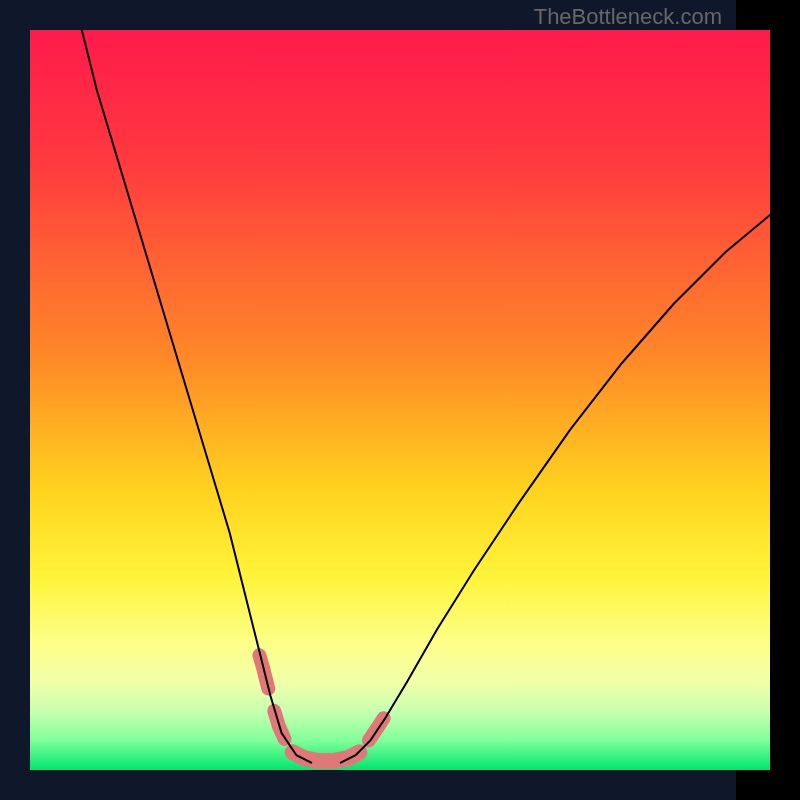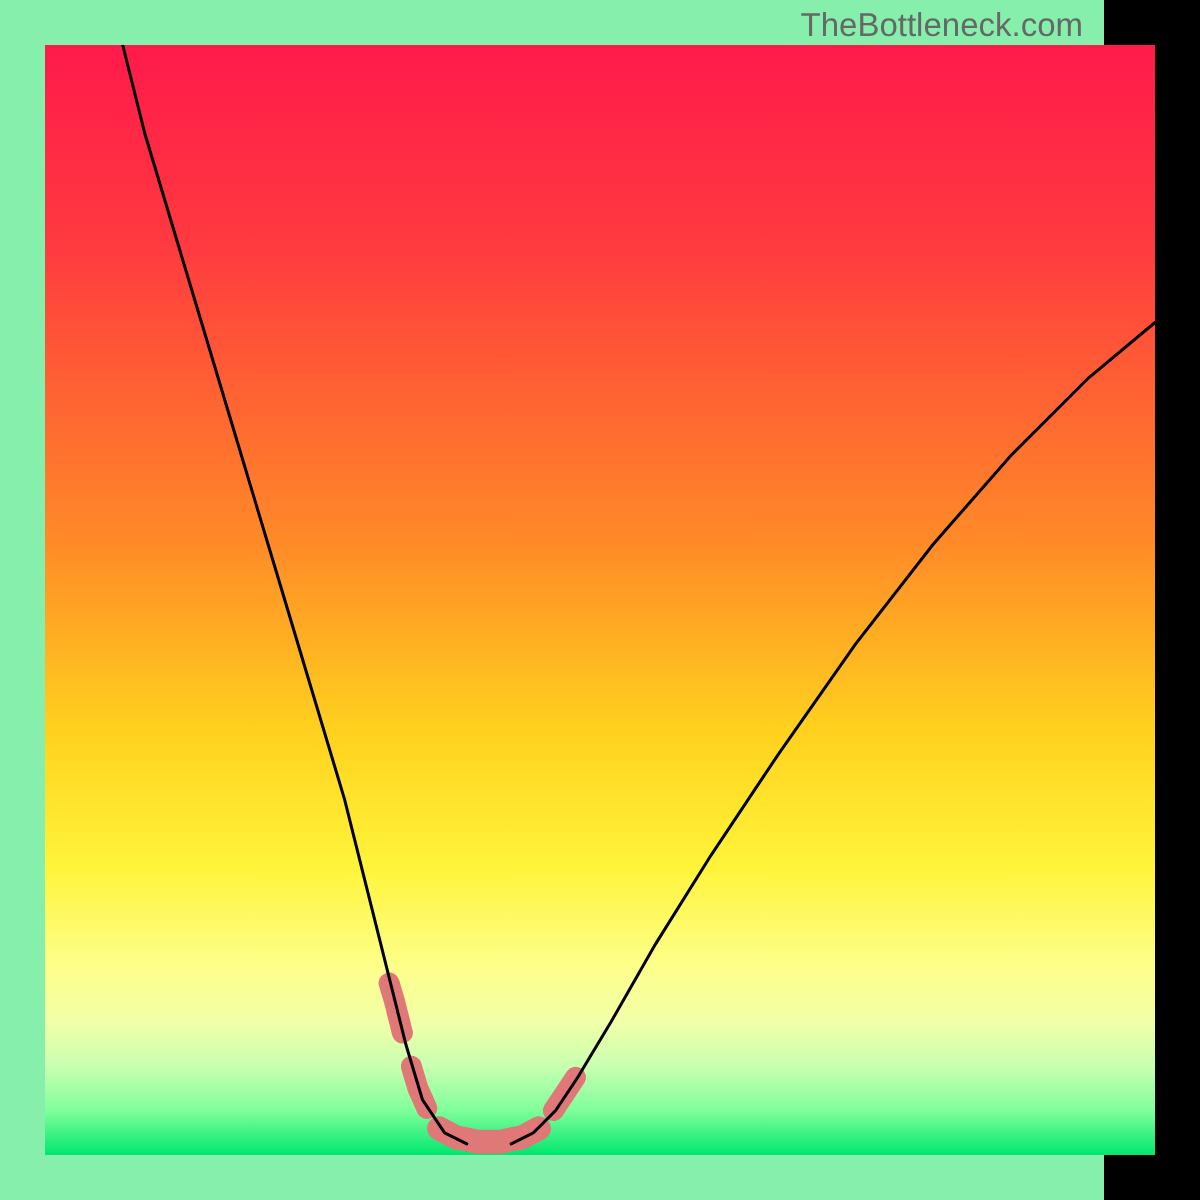--- a/index.html
+++ b/index.html
@@ -8,21 +8,21 @@
     width: 800px;
     height: 800px;
     overflow: hidden;
     background: #000;
     font-family: Arial, Helvetica, sans-serif;
   }
   .outer {
     position: relative;
     width: 736px;
     height: 800px;
-    background: #86efac;
+    background: #0f172a;
   }
   .watermark {
     position: absolute;
     top: 4px;
     right: 14px;
     color: #676767;
     font-size: 22px;
     font-weight: 400;
     letter-spacing: 0;
     z-index: 5;

